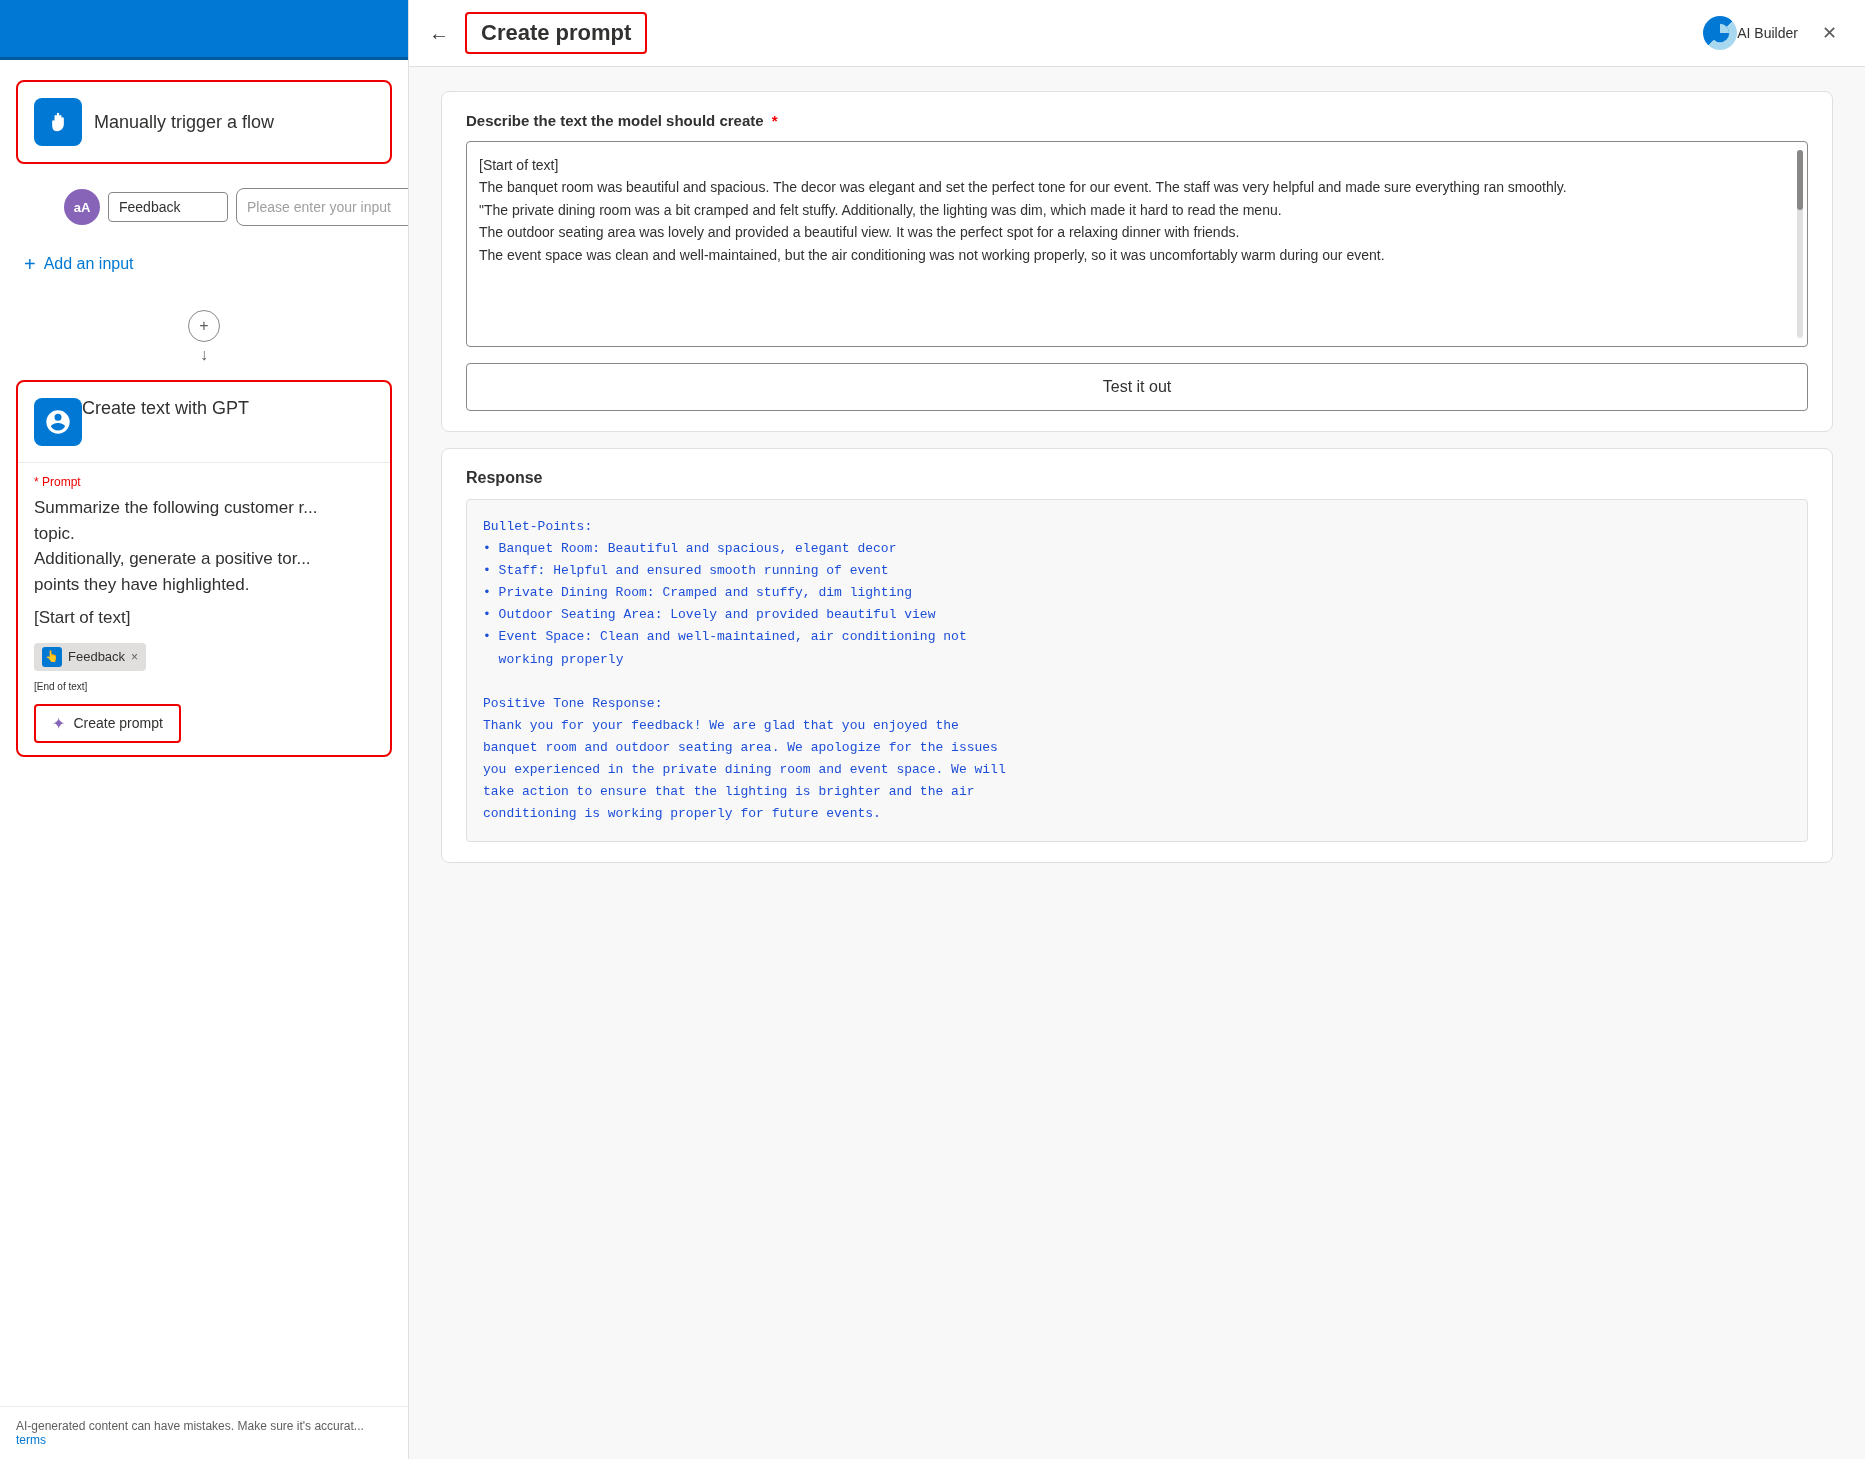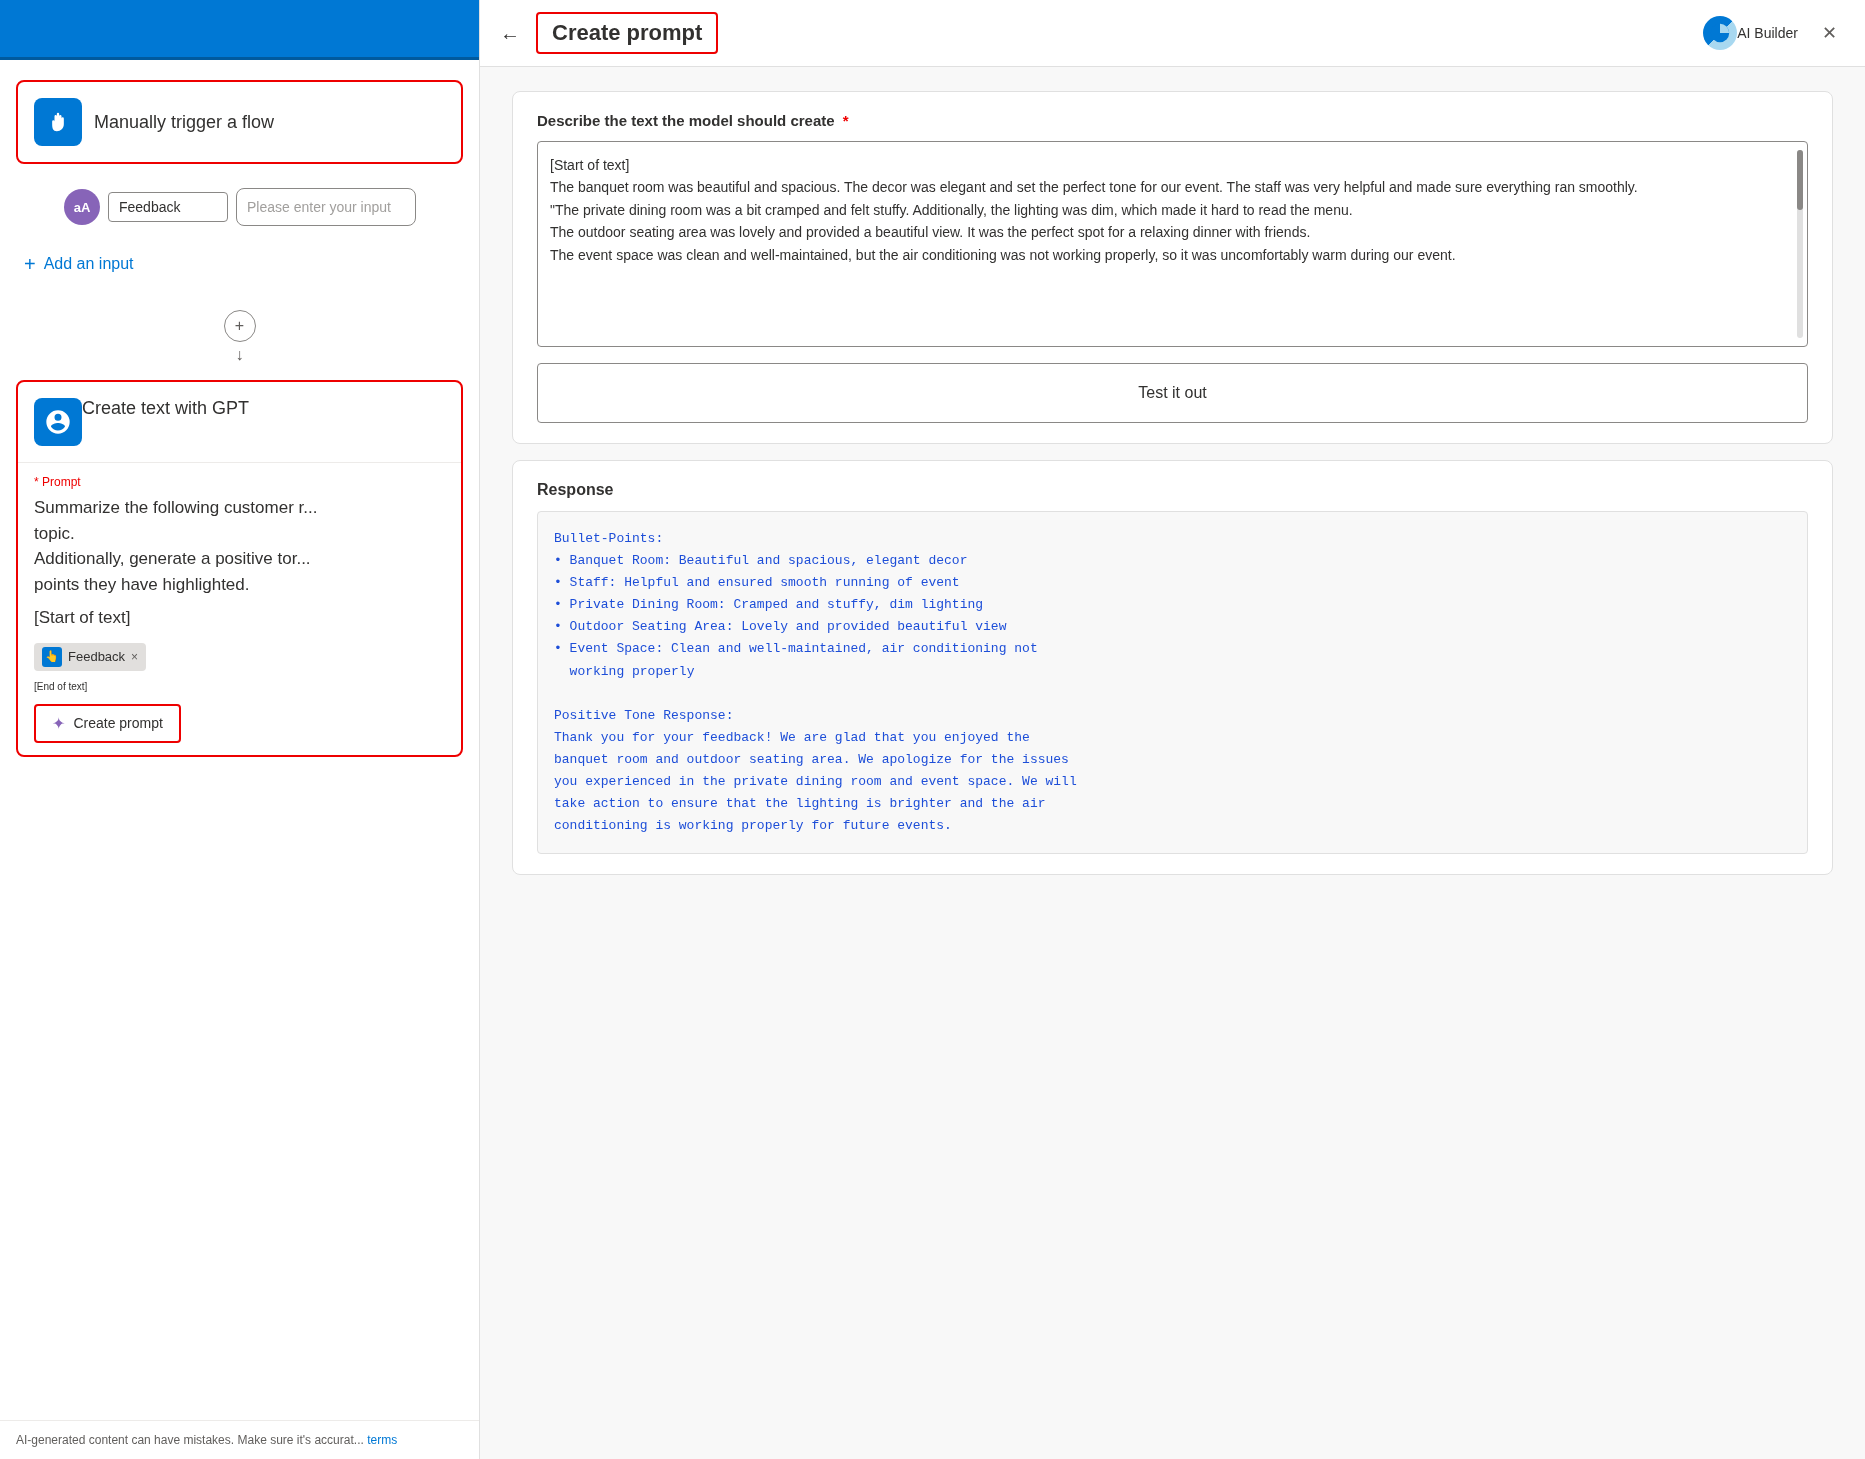--- a/index.html
+++ b/index.html
@@ -7,21 +7,21 @@
       font-family: 'Segoe UI', sans-serif;
       background: #f5f5f5;
       display: flex;
       width: 1865px;
       min-height: 1459px;
       overflow: hidden;
     }
 
     
     .left-panel {
-      width: 480px;
+      width: 409px;
       background: #fff;
       border-right: 1px solid #e0e0e0;
       display: flex;
       flex-direction: column;
       position: relative;
     }
 
     .left-top-bar {
       height: 60px;
       background: #0078d4;
@@ -404,21 +404,21 @@
       width: 6px;
       height: 60px;
       background: #8a8886;
       border-radius: 3px;
       position: absolute;
       top: 0;
     }
 
     .test-btn {
       width: 100%;
-      padding: 20px;
+      padding: 14px;
       margin-top: 16px;
       border: 1px solid #8a8886;
       border-radius: 4px;
       background: #fff;
       font-size: 16px;
       font-weight: 500;
       color: #323130;
       cursor: pointer;
     }
 

